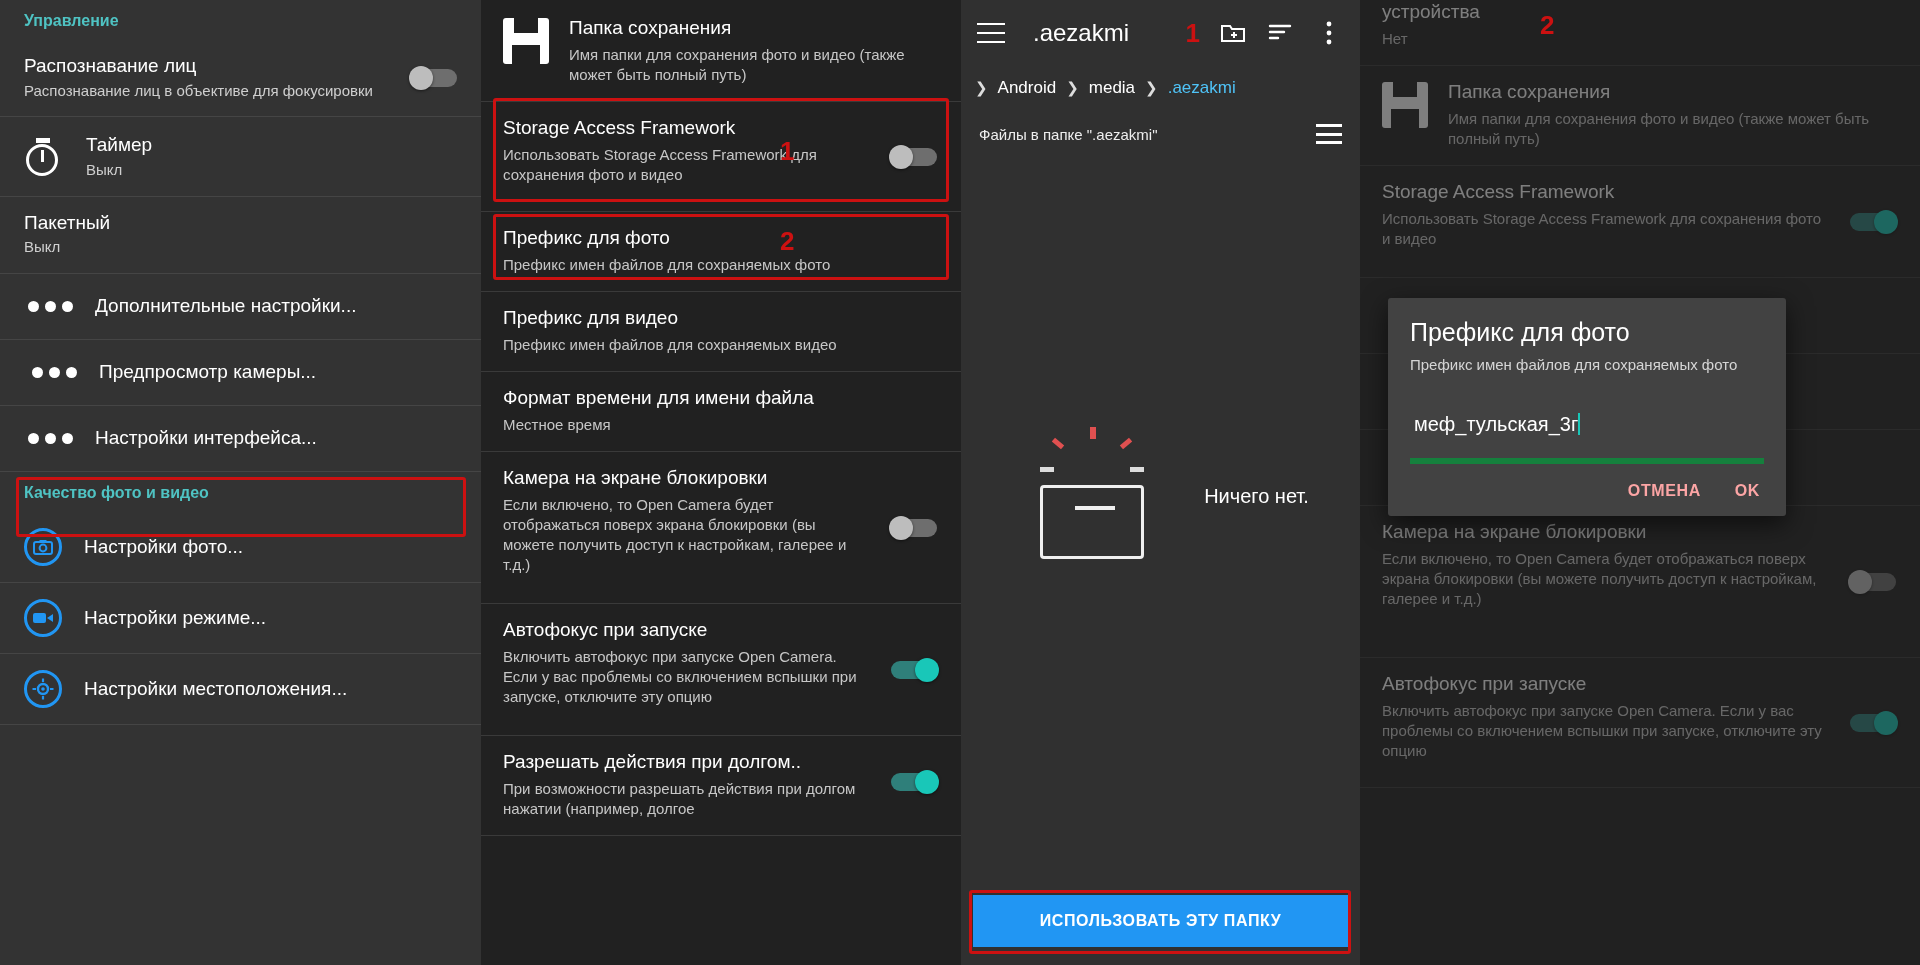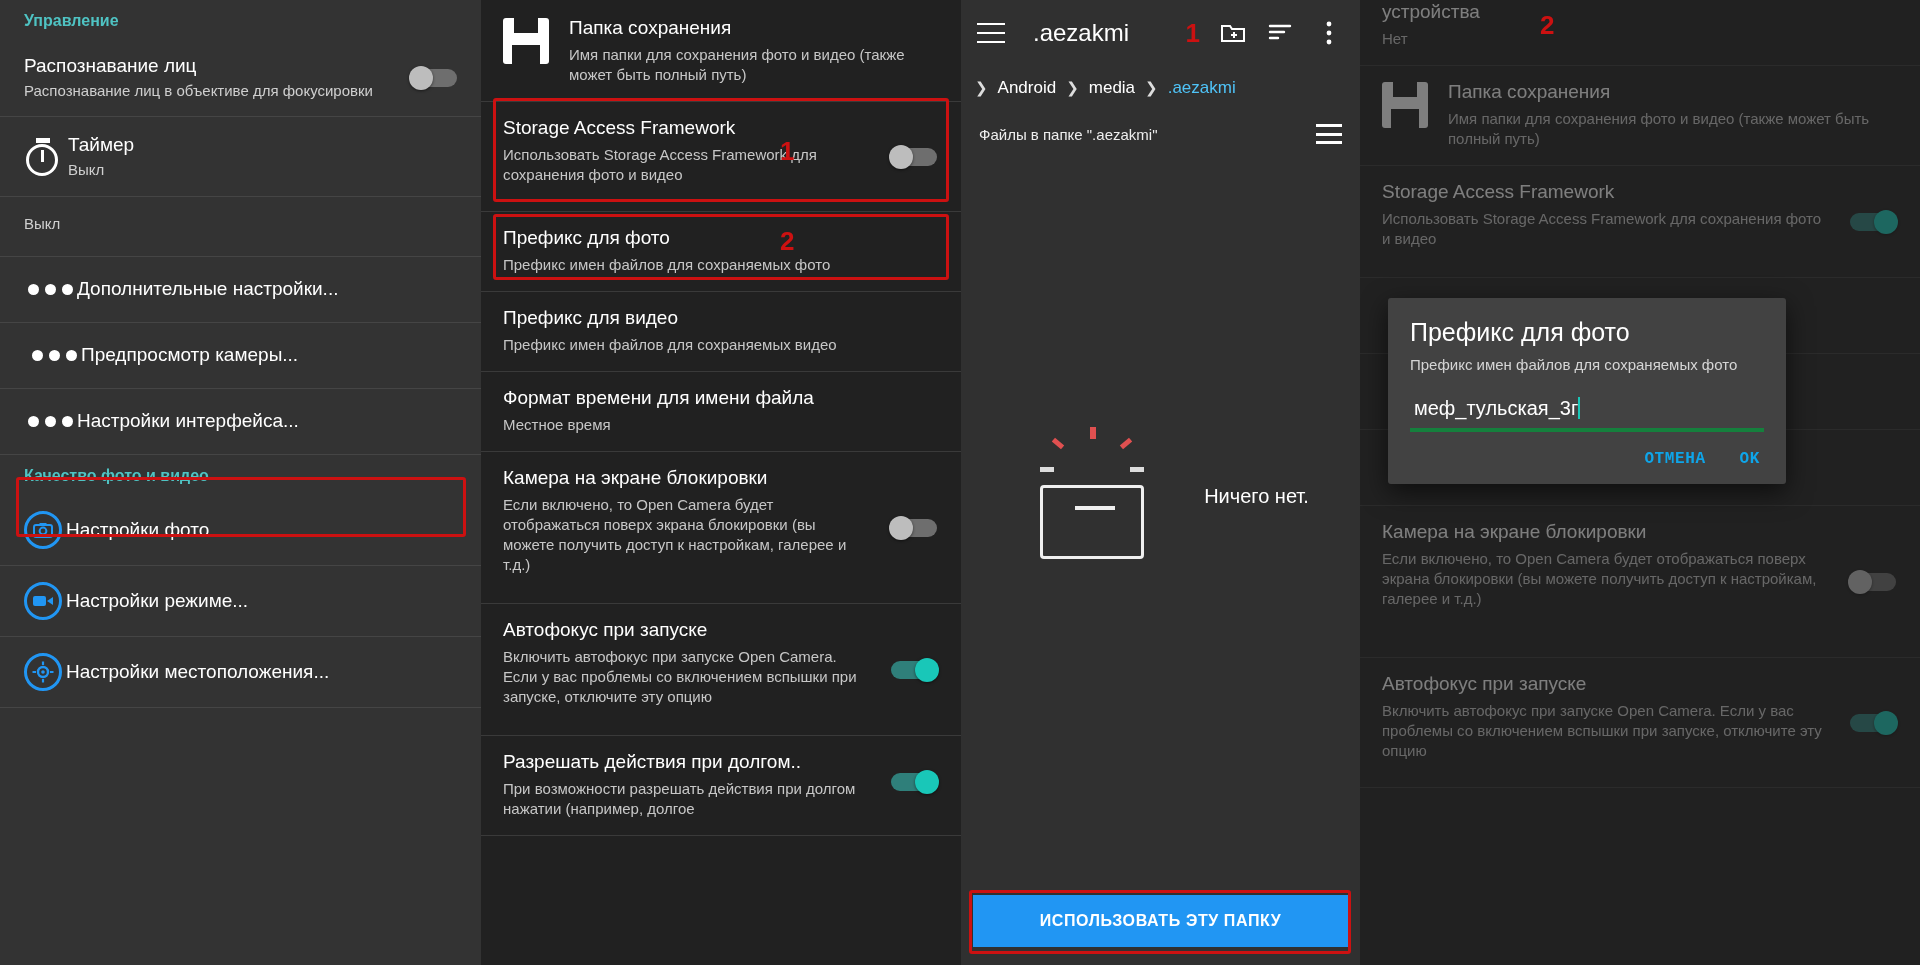--- a/index.html
+++ b/index.html
@@ -40,21 +40,21 @@
   }
   .switch .knob {
     width: 24px; height: 24px; border-radius: 50%;
     background: #bdbdbd; position: absolute; left: -2px; top: -3px;
     box-shadow: 0 1px 3px rgba(0,0,0,.5);
   }
   .switch.on { background: #2f7f7a; }
   .switch.on .knob { left: auto; right: -2px; background: #19c7b8; }
 
   .p1-icon-row {
-    display: flex; align-items: center; gap: 4px;
+    display: flex; align-items: center; gap: 22px;
     padding: 16px 24px;
     border-bottom: 1px solid #454545;
     min-height: 62px;
   }
   .timer-icon {
     width: 40px; height: 40px; position: relative; flex: 0 0 40px;
   }
   .timer-icon .circ {
     position: absolute; left: 2px; top: 8px; width: 32px; height: 32px;
     border: 3px solid #ffffff; border-radius: 50%;
@@ -184,27 +184,27 @@
   .p4-title { font-size: 19px; color: #ffffff; line-height: 1.3; }
   .p4-sub { font-size: 15px; color: #c7c7c7; line-height: 1.35; margin-top: 4px; padding-right: 80px; }
   .dialog {
     position: absolute; left: 28px; top: 298px; width: 398px;
     background: #424242; border-radius: 3px; padding: 20px 22px 10px 22px;
     box-shadow: 0 8px 26px rgba(0,0,0,.6); z-index: 10;
   }
   .dlg-title { font-size: 25px; color: #ffffff; }
   .dlg-sub { font-size: 15px; color: #d5d5d5; margin-top: 8px; line-height: 1.35; }
   .dlg-input {
-    margin-top: 22px; border-bottom: 4px solid #15803d; padding: 0 4px 8px 4px;
+    margin-top: 38px; border-bottom: 6px solid #15803d; padding: 0 4px 22px 4px;
     font-size: 20px; color: #ffffff; position: relative;
   }
   .caret { display: inline-block; width: 2px; height: 22px; background: #19c7b8; vertical-align: -4px; }
   .dlg-actions { display: flex; justify-content: flex-end; gap: 34px; padding: 18px 4px 6px 0; }
-  .dlg-btn { background: none; border: none; color: #0ea5e9; font-size: 16px; font-weight: bold;
-             letter-spacing: .6px; font-family: Liberation Mono, monospace; cursor: pointer; }
+  .dlg-btn { background: none; border: none; color: #fca5a5; font-size: 16px; font-weight: bold;
+             letter-spacing: .6px; font-family: Liberation Sans, sans-serif; cursor: pointer; }
 </style>
 </head>
 <body>
 
 <div class="screens">
 
   <div class="panel1">
 
     <div class="p1-section-head">Управление</div>
 
@@ -222,20 +222,21 @@
           <span class="circ"></span>
           <span class="hand"></span>
       </span>
       <span>
         <div class="p1-title">Таймер</div>
         <div class="p1-sub">Выкл</div>
       </span>
     </div>
 
     <div class="p1-row">
+      <div class="p1-title">Пакетный</div>
       <div class="p1-sub">Выкл</div>
     </div>
 
 
     <div class="p1-icon-row" style="min-height:66px;">
       <span class="dots-icon">
           <i></i>
           <i></i>
           <i></i>
         </span>

